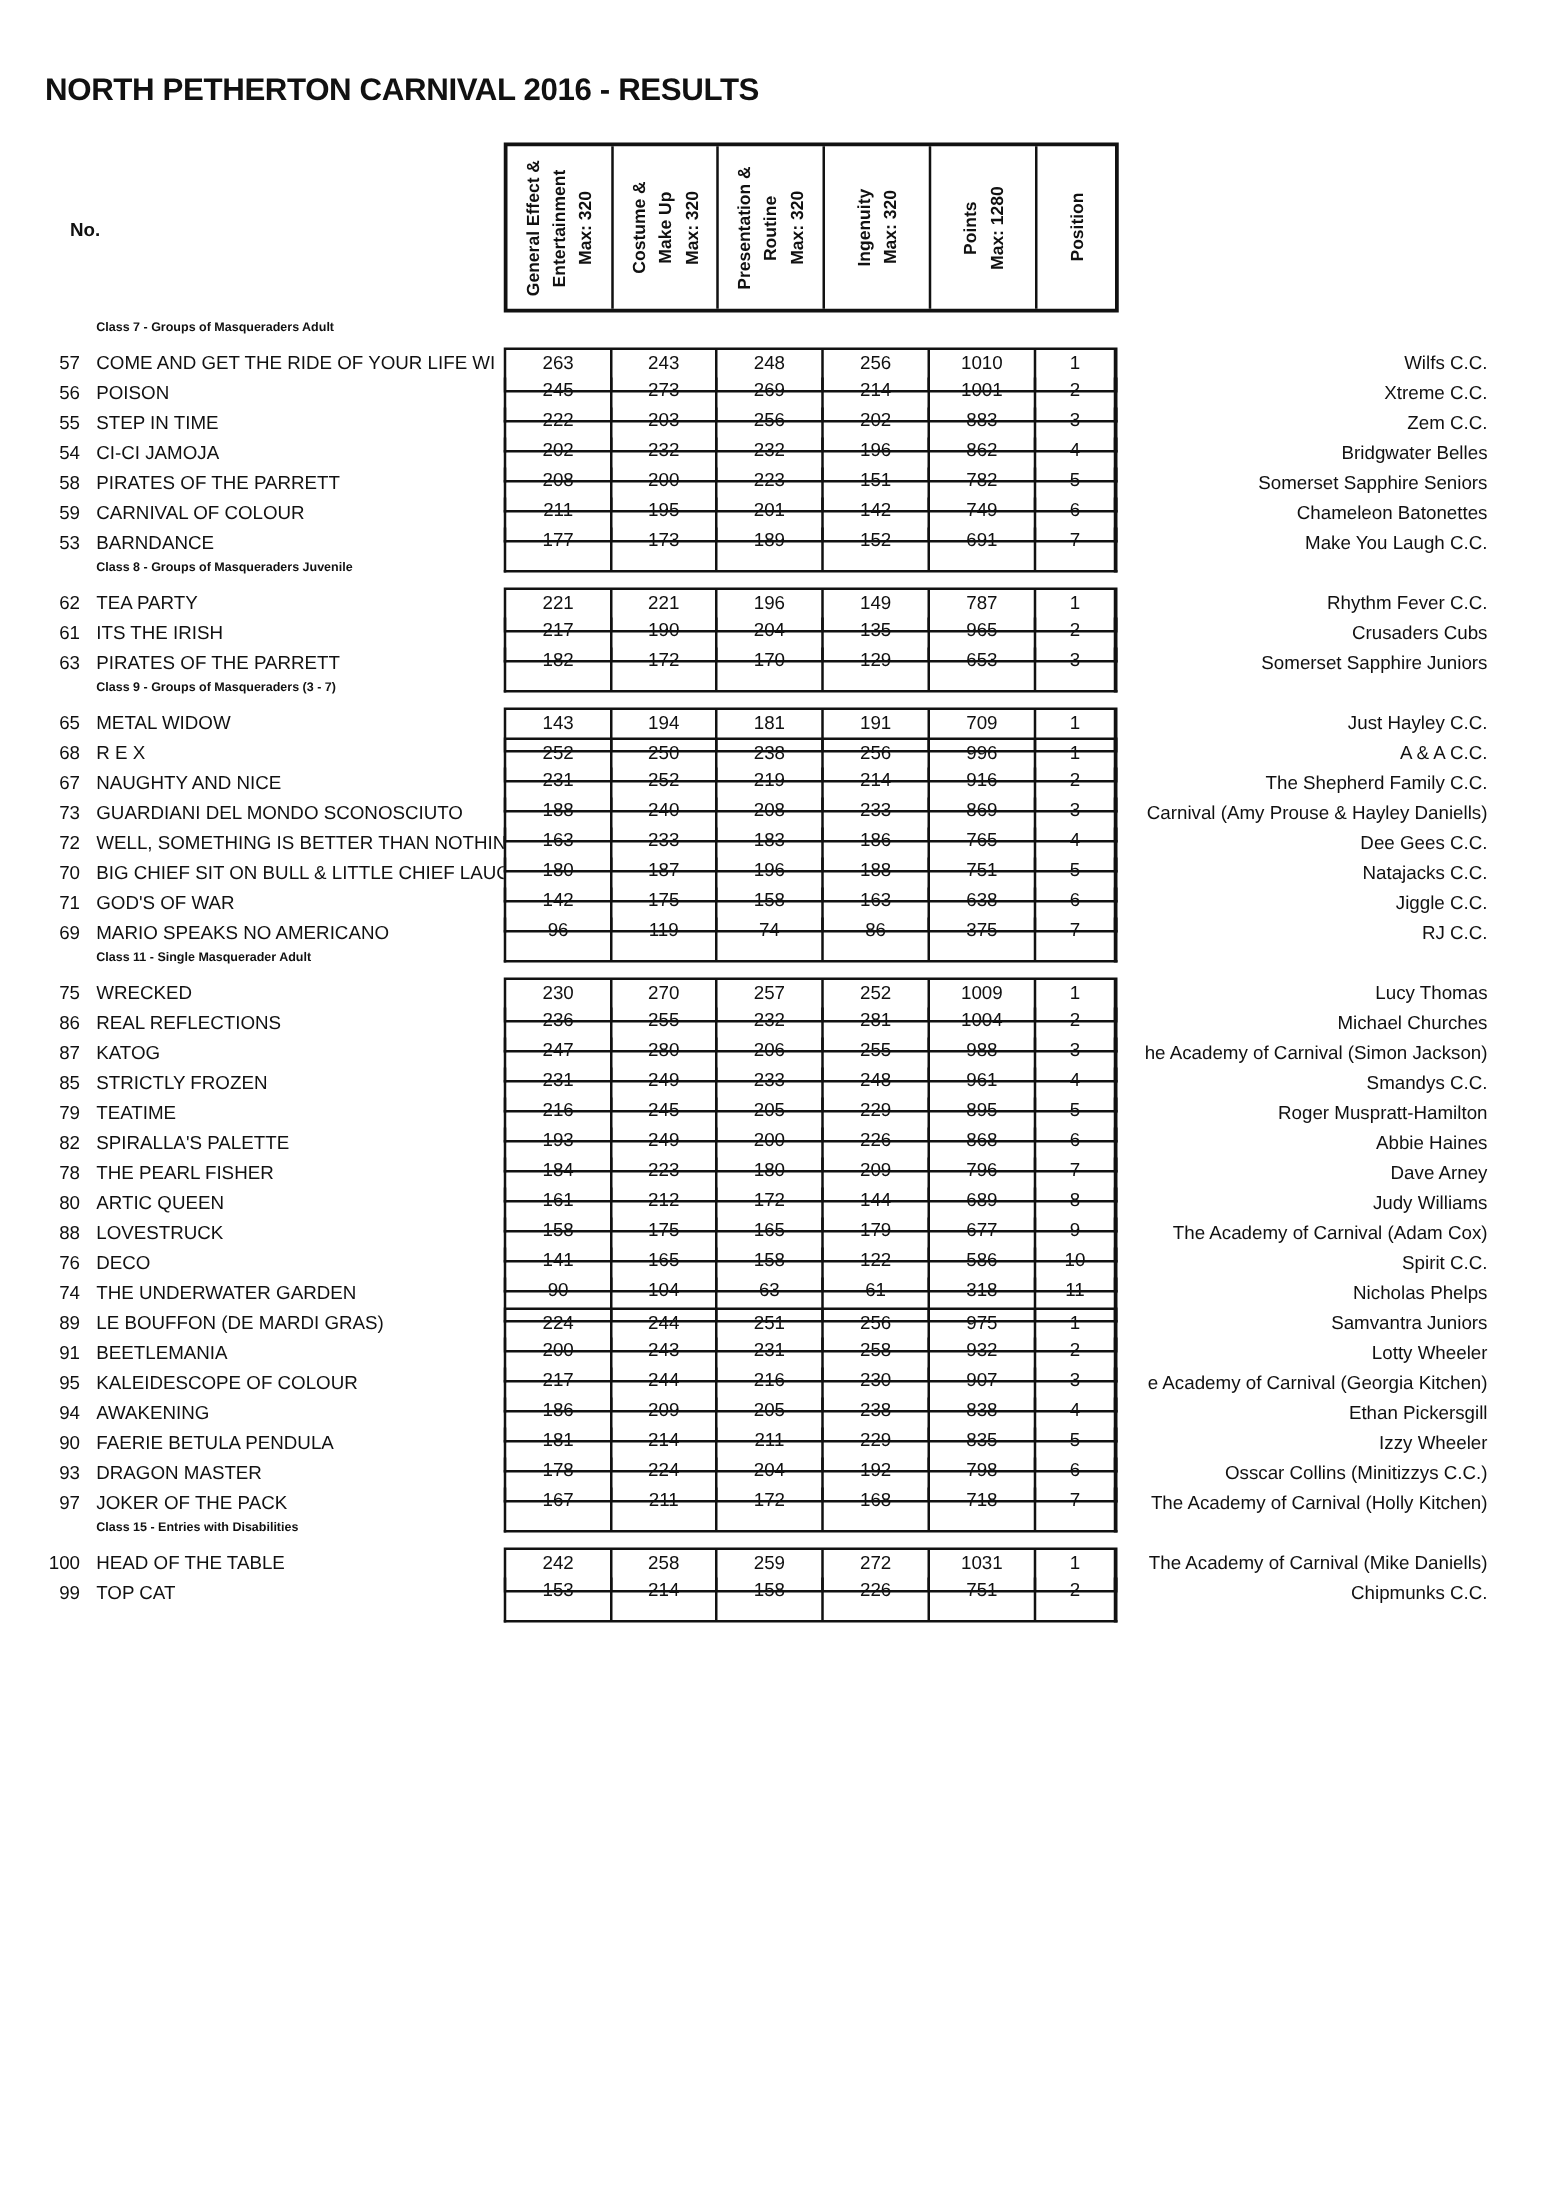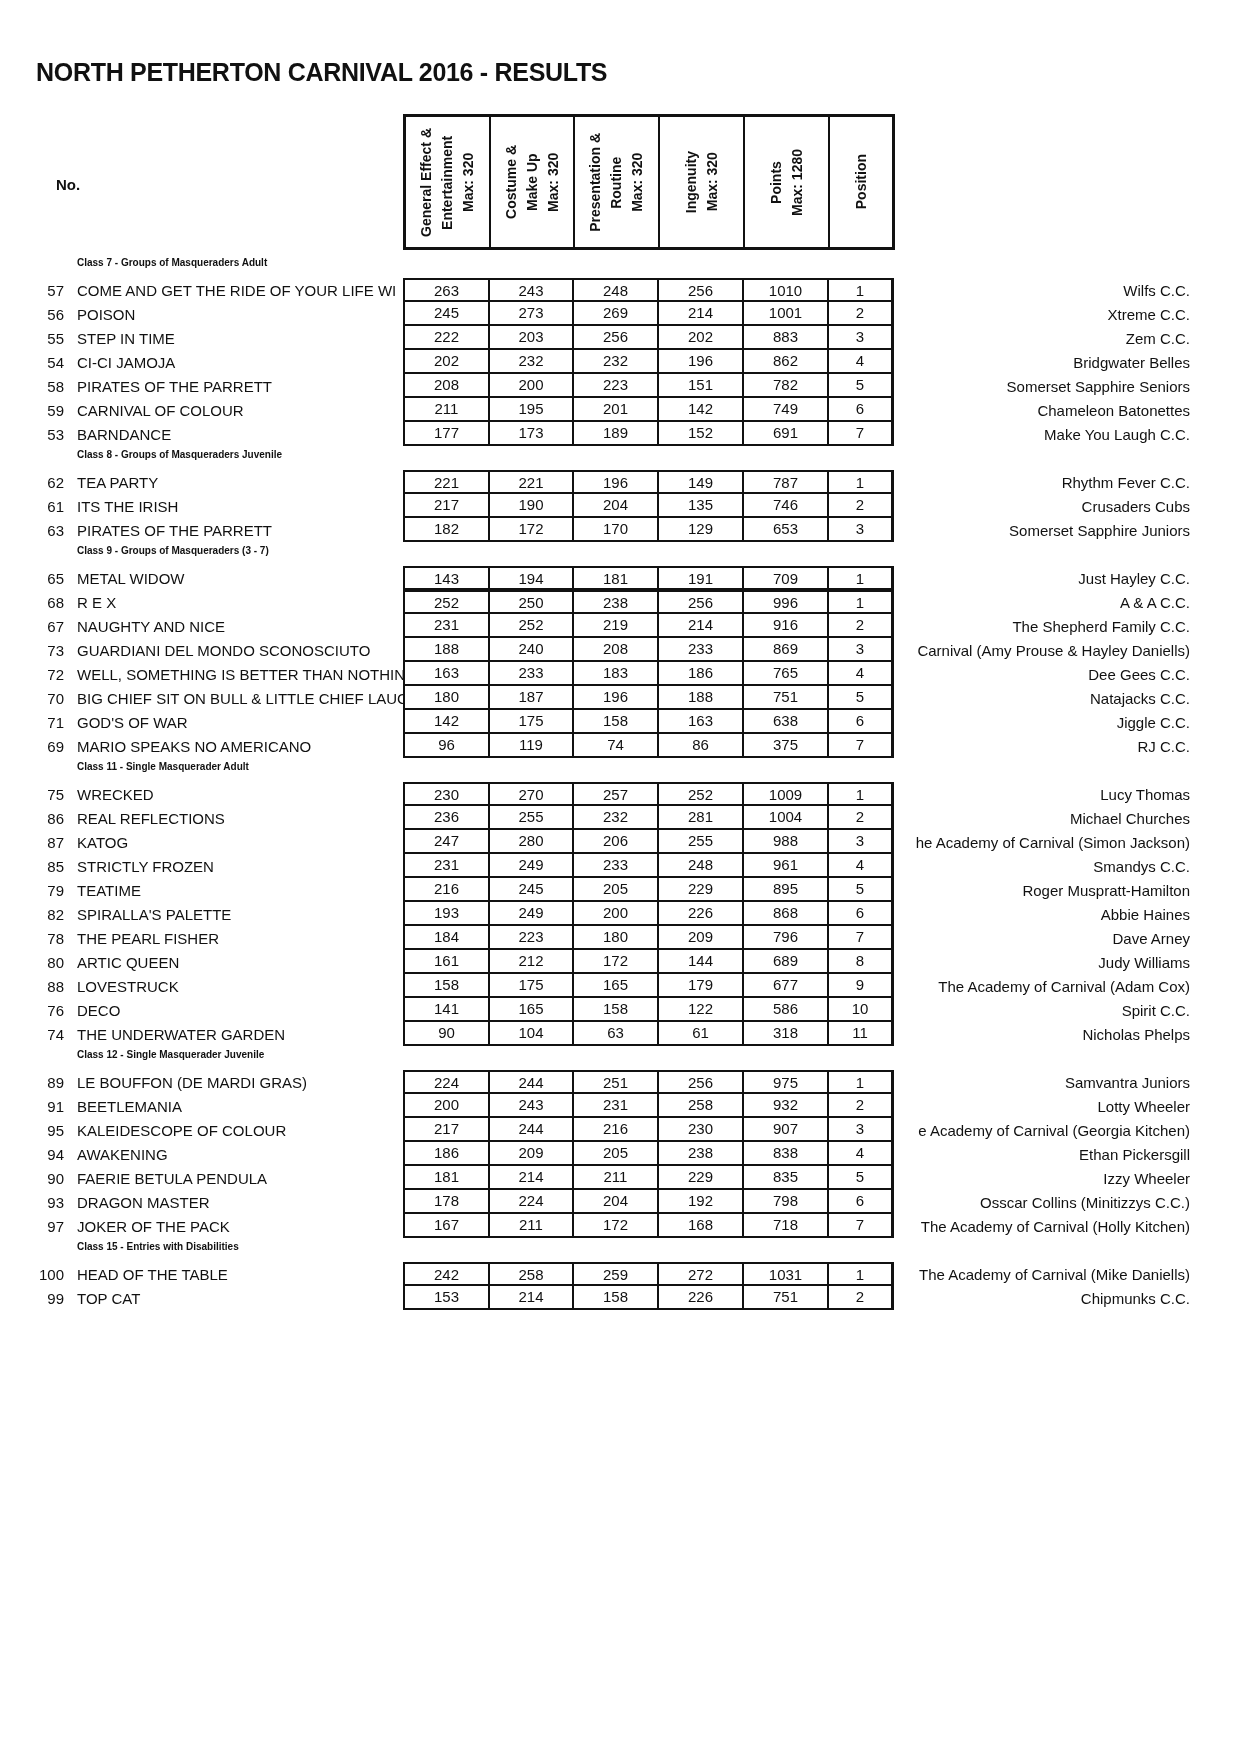--- a/index.html
+++ b/index.html
@@ -15,21 +15,21 @@
   .hdr .hc:last-child { border-right:none; }
   .hdr .vt { writing-mode:vertical-rl; transform:rotate(180deg); font-size:14px;
              font-weight:bold; line-height:21px; text-align:center; white-space:pre-line; }
   .body { position:absolute; left:0; top:254px; width:1240px; }
   .class-hdr { height:24px; position:relative; }
   .class-hdr .cl { position:absolute; left:77px; top:3px; font-size:10px; font-weight:bold; white-space:nowrap; }
   .row { height:24px; position:relative; }
   .row .num { position:absolute; left:20px; width:44px; top:4px; text-align:right; font-size:15px; }
   .row .name { position:absolute; left:77px; top:4px; width:326px; overflow:hidden;
                white-space:nowrap; font-size:15px; }
-  .row .cells { position:absolute; left:403px; top:0; height:24px; display:flex;
+  .row .cells { position:absolute; left:403px; top:0; height:36px; display:flex;
                 box-sizing:border-box; border-left:2px solid #111; border-right:3px solid #111;
                 border-bottom:2px solid #111; }
   .row.first .cells { border-top:2px solid #111; }
   .row .cell { box-sizing:border-box; border-right:2px solid #111; text-align:center;
                font-size:15px; line-height:22px; }
   .row .cell:last-child { border-right:none; }
   .row .club { position:absolute; right:50px; top:4px; width:355px; text-align:right;
                white-space:nowrap; overflow:hidden; font-size:15px; direction:rtl; }
   .row .club span { direction:ltr; unicode-bidi:embed; }
   .c1 { width:85px; } .c2 { width:84px; } .c3 { width:85px; } .c4 { width:85px; }
@@ -182,21 +182,21 @@
       <div class="club"><span>Rhythm Fever C.C.</span></div>
     </div>
     <div class="row">
       <div class="num">61</div>
       <div class="name">ITS THE IRISH</div>
       <div class="cells">
         <div class="cell c1">217</div>
         <div class="cell c2">190</div>
         <div class="cell c3">204</div>
         <div class="cell c4">135</div>
-        <div class="cell c5">746</div>
+        <div class="cell c5">965</div>
         <div class="cell c6">2</div>
       </div>
       <div class="club"><span>Crusaders Cubs</span></div>
     </div>
     <div class="row">
       <div class="num">63</div>
       <div class="name">PIRATES OF THE PARRETT</div>
       <div class="cells">
         <div class="cell c1">182</div>
         <div class="cell c2">172</div>
@@ -453,23 +453,20 @@
       <div class="cells">
         <div class="cell c1">90</div>
         <div class="cell c2">104</div>
         <div class="cell c3">63</div>
         <div class="cell c4">61</div>
         <div class="cell c5">318</div>
         <div class="cell c6">11</div>
       </div>
       <div class="club"><span>Nicholas Phelps</span></div>
     </div>
-    <div class="class-hdr">
-      <div class="cl">Class 12 - Single Masquerader Juvenile</div>
-    </div>
     <div class="row first">
       <div class="num">89</div>
       <div class="name">LE BOUFFON (DE MARDI GRAS)</div>
       <div class="cells">
         <div class="cell c1">224</div>
         <div class="cell c2">244</div>
         <div class="cell c3">251</div>
         <div class="cell c4">256</div>
         <div class="cell c5">975</div>
         <div class="cell c6">1</div>

